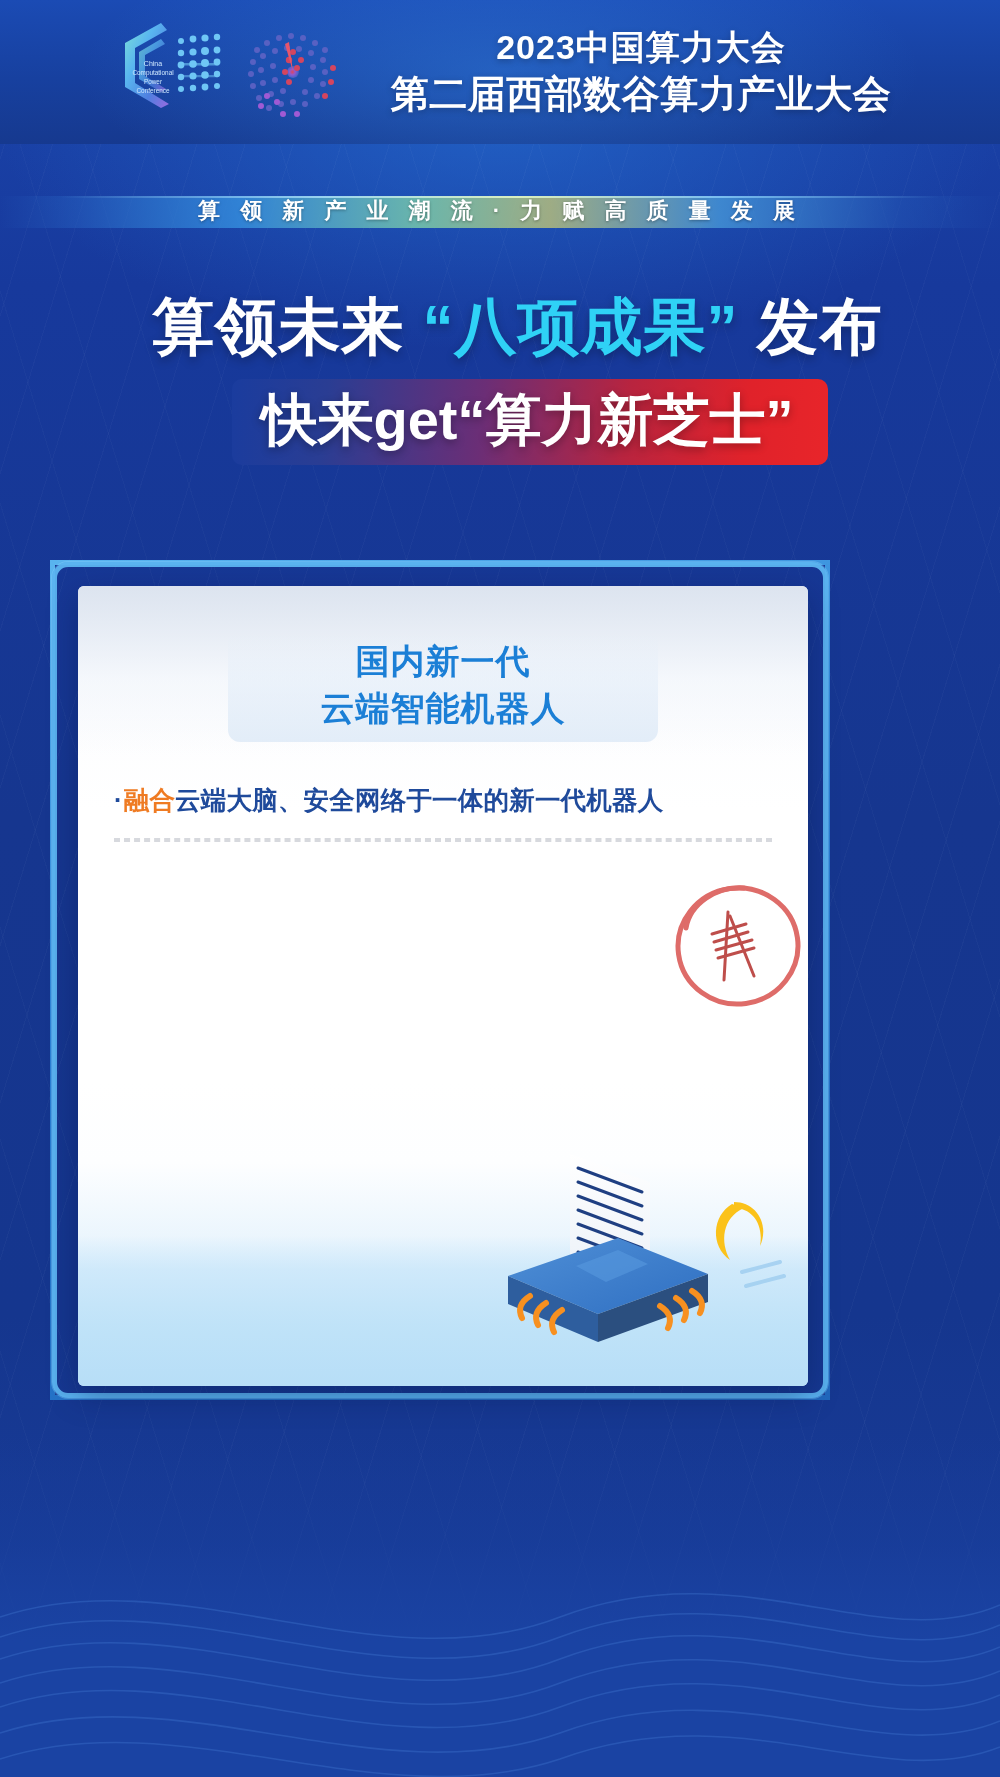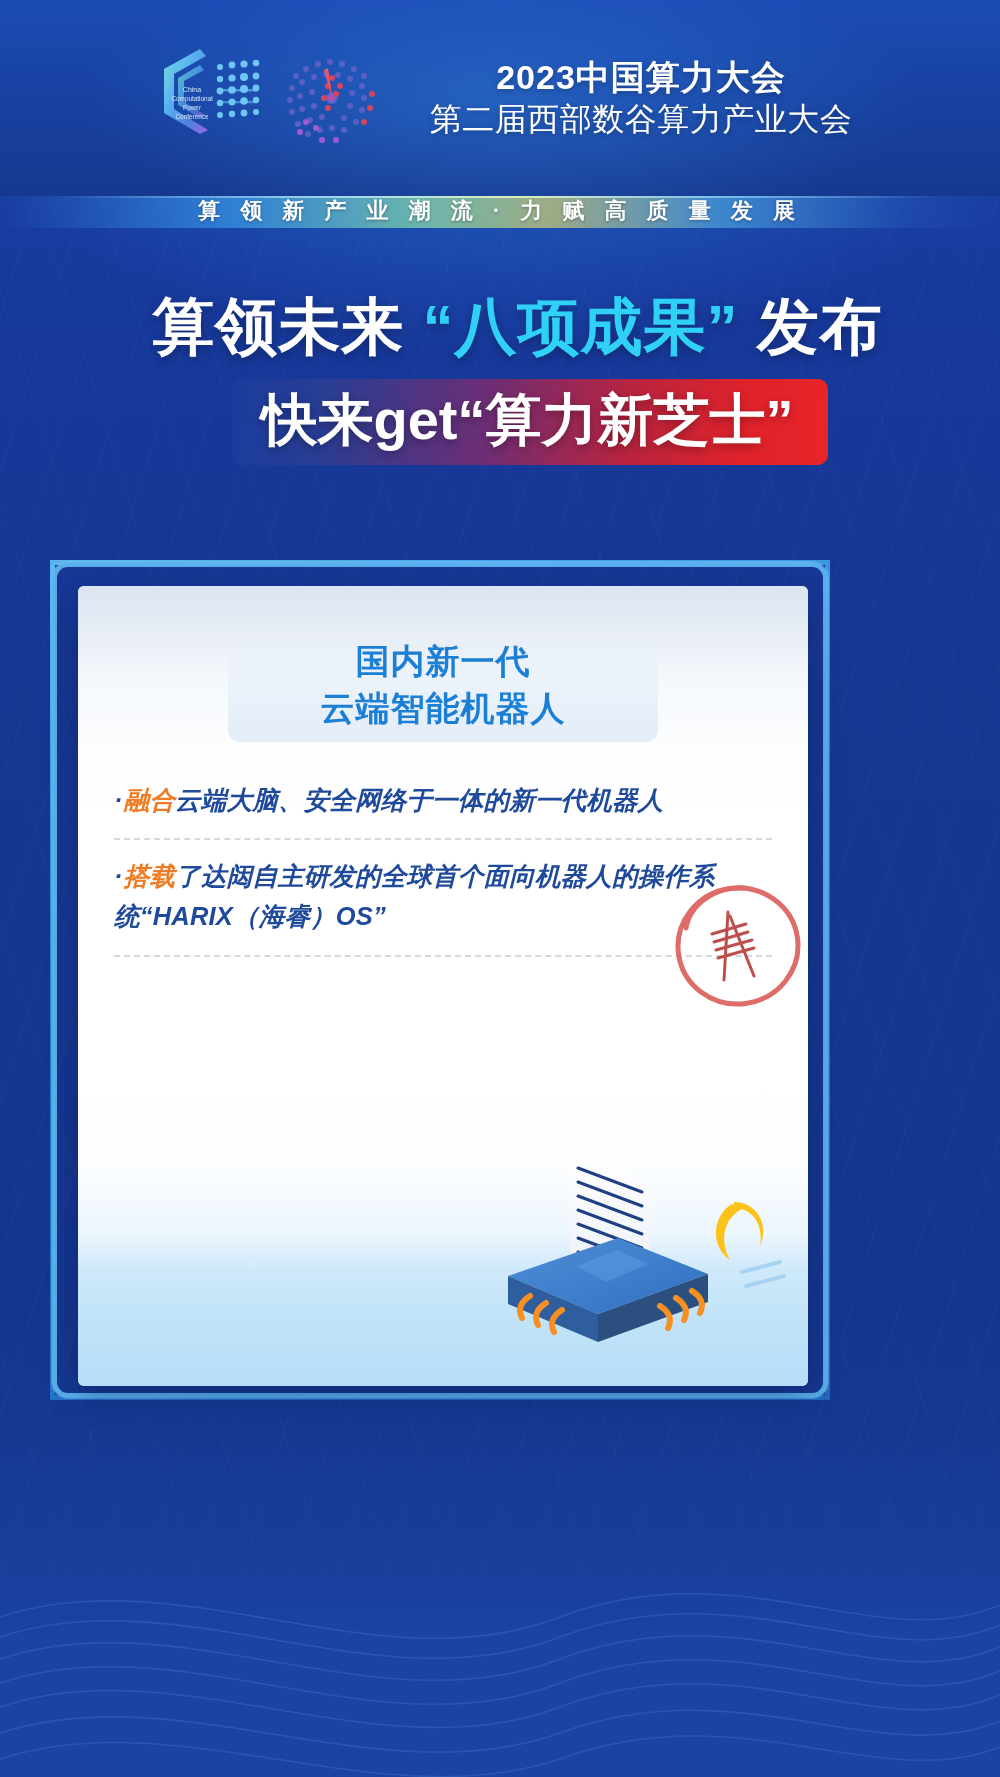--- a/index.html
+++ b/index.html
@@ -28,21 +28,21 @@
     background:
       repeating-linear-gradient(107deg, rgba(255,255,255,0.028) 0 1px, rgba(255,255,255,0) 1px 46px),
       repeating-linear-gradient(73deg, rgba(255,255,255,0.022) 0 1px, rgba(255,255,255,0) 1px 62px);
     pointer-events:none;
   }
 
   
   .header {
     position: absolute;
     top: 0; left: 0; right: 0;
-    height: 196px;
+    height: 144px;
     background:
       radial-gradient(ellipse 560px 190px at 50% 50%, rgba(55,140,235,0.42) 0%, rgba(25,70,170,0) 75%),
       linear-gradient(180deg,#1b4bb4 0%, #17409f 55%, #16398f 100%);
     display: flex;
     align-items: center;
     justify-content: center;
     gap: 26px;
   }
   .logo-wrap { display:flex; align-items:center; gap: 4px; }
 
@@ -50,21 +50,21 @@
   .logo-fan { width: 132px; height: 124px; flex: 0 0 auto; margin-left: -6px;}
 
   .conf-titles {
     color:#ffffff;
     text-align:center;
     line-height:1.16;
     margin-left: 6px;
     text-shadow: 0 2px 6px rgba(0,0,0,0.25);
   }
   .conf-title-1 { font-size: 34px; font-weight: 700; letter-spacing: 1px; }
-  .conf-title-2 { font-size: 32px; font-weight: 400; letter-spacing: 0.5px; margin-top: 4px;}
+  .conf-title-2 { font-size: 38px; font-weight: 700; letter-spacing: 0.5px; margin-top: 4px;}
 
   
   .slogan-band {
     position: absolute;
     top: 196px; left: 0; right: 0;
     height: 32px;
     background: linear-gradient(90deg,
        rgba(21,57,150,0) 0%,
        rgba(38,95,190,0.55) 8%,
        rgba(52,140,220,0.85) 24%,
@@ -168,21 +168,21 @@
     color:#1b7fd6;
     font-size: 34px;
     font-weight: 800;
     line-height: 1.38;
     letter-spacing: 1px;
     padding: 6px 0 10px 0;
     border-radius: 12px;
     background: linear-gradient(180deg, rgba(232,240,249,0.0) 0%, rgba(228,238,249,0.55) 40%, rgba(222,234,247,0.85) 100%);
   }
 
-  .bullets{ position:relative; margin: 22px 34px 0 34px; font-style: italic; }
+  .bullets{ position:relative; margin: 22px 34px 0 34px; }
   .bullet{
     font-size: 25.5px;
     line-height: 1.58;
     color:#1f4a9b;
     font-weight: 600;
     padding: 16px 4px 18px 2px;
     letter-spacing: 0.2px;
     position: relative;
     z-index: 2;
   }
@@ -391,23 +391,20 @@
   </div>
 
   <div class="bullets">
 
     <div class="bullet">
       <span class="dot">·</span><span class="em">融合</span><span>云端大脑、安全网络于一体的新一代机器人</span>
     </div>
 
     <div class="divider"></div>
 
-    <div class="bullet">
-      <span class="dot">·</span><span class="em">搭载</span><span>了达闼自主研发的全球首个面向机器人的操作系统“HARIX（海睿）OS”</span>
-    </div>
 
     <div class="divider"></div>
 
   </div>
 
   <svg class="red-circle" viewBox="0 0 140 140">
     <g fill="none" stroke="#d9534f" stroke-width="5" stroke-linecap="round" opacity="0.85">
       <ellipse cx="70" cy="70" rx="60" ry="58" transform="rotate(-8 70 70)"></ellipse>
       <path d="M18 52 C22 28 48 10 76 12"></path>
     </g>

